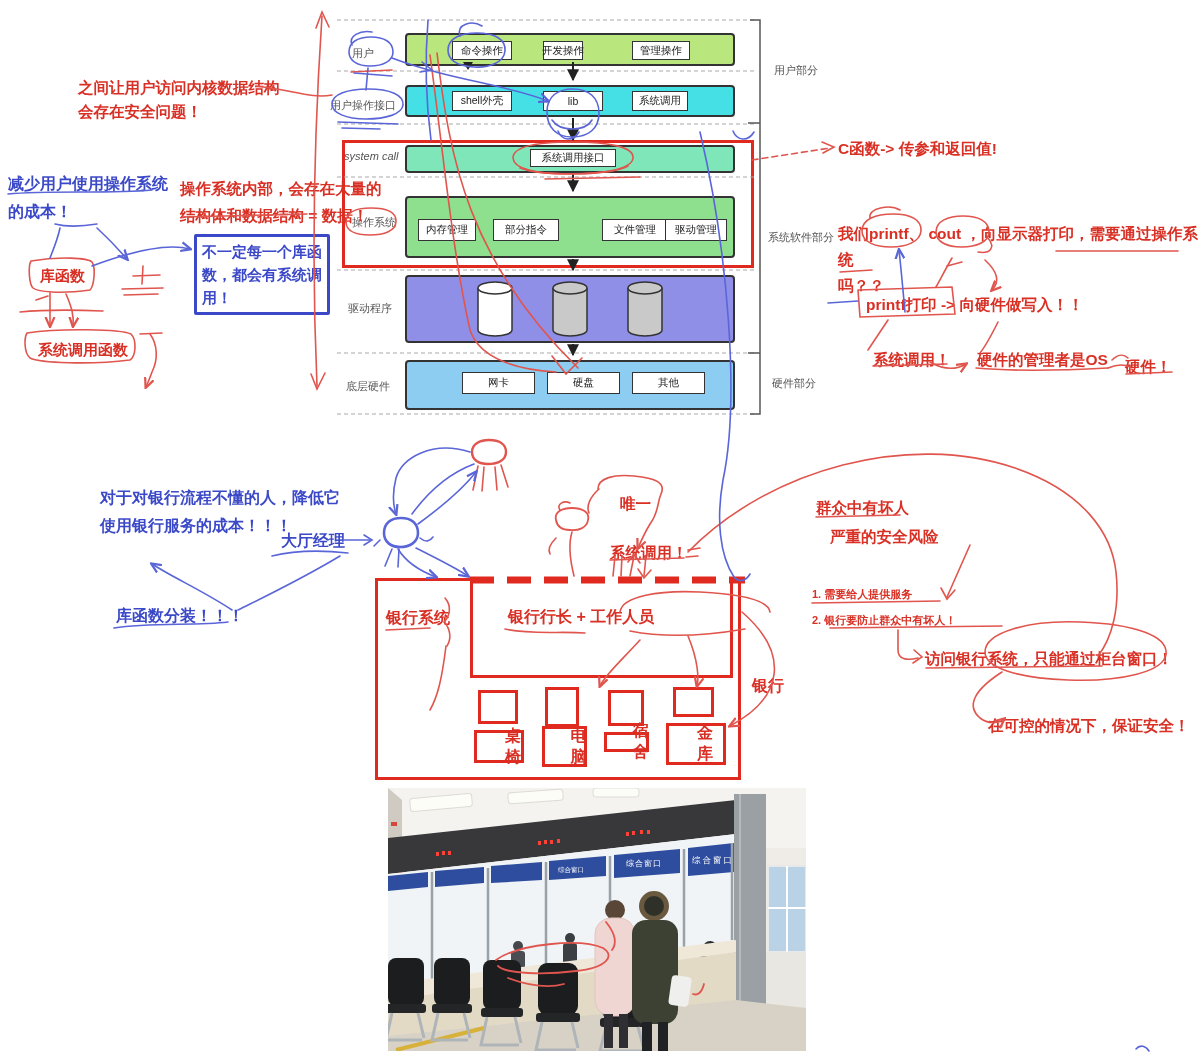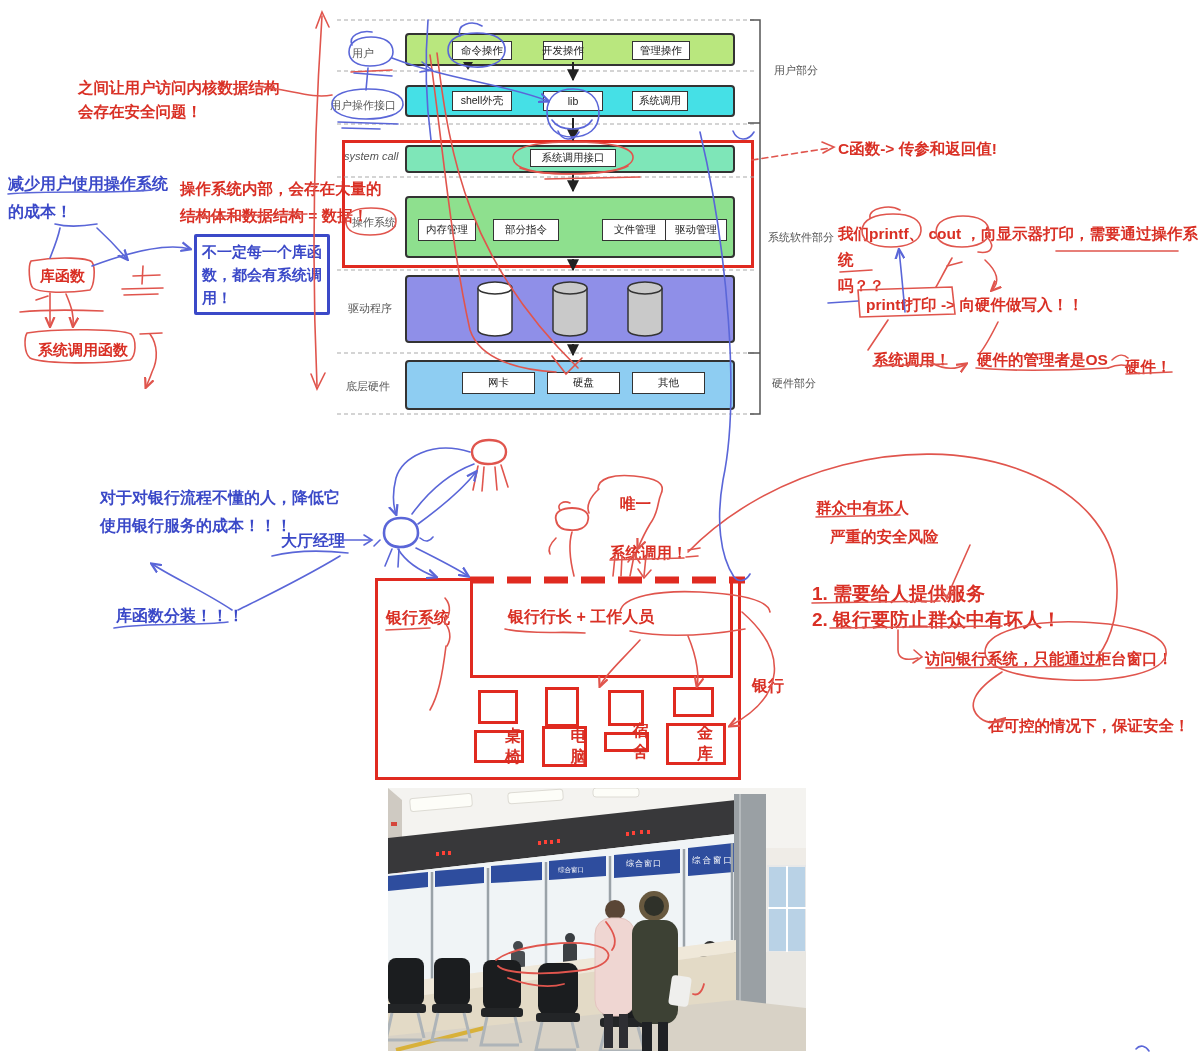--- a/index.html
+++ b/index.html
@@ -98,21 +98,21 @@
 
   <div class="note nb" style="left:100px;top:484px;font-size:16px;line-height:28px;">对于对银行流程不懂的人，降低它
 使用银行服务的成本！！！</div>
   <div class="note nb" style="left:281px;top:529px;font-size:16px;">大厅经理</div>
   <div class="note nb" style="left:116px;top:604px;font-size:16px;">库函数分装！！！</div>
 
   <div class="note nr" style="left:620px;top:492px;font-size:15.5px;">唯一</div>
   <div class="note nr" style="left:610px;top:541px;font-size:15.5px;">系统调用！</div>
   <div class="note nr" style="left:816px;top:496px;font-size:15.5px;">群众中有坏人</div>
   <div class="note nr" style="left:830px;top:525px;font-size:15.5px;">严重的安全风险</div>
-  <div class="note nr" style="left:812px;top:581px;font-size:19px;line-height:26px;">1. 需要给人提供服务
+  <div class="note nr" style="left:812px;top:581px;font-size:11px;line-height:26px;">1. 需要给人提供服务
 2. 银行要防止群众中有坏人！</div>
   <div class="note nr" style="left:925px;top:647px;font-size:15.5px;">访问银行系统，只能通过柜台窗口！</div>
   <div class="note nr" style="left:988px;top:714px;font-size:15.5px;">在可控的情况下，保证安全！</div>
 
   <div class="redrect" style="left:375px;top:578px;width:366px;height:202px;border-top:none;"></div>
   <div class="redrect" style="left:470px;top:578px;width:263px;height:100px;border-top:none;"></div>
 
   <div class="note nr" style="left:386px;top:606px;font-size:16px;">银行系统</div>
   <div class="note nr" style="left:508px;top:605px;font-size:16px;">银行行长 + 工作人员</div>
   <div class="note nr" style="left:752px;top:674px;font-size:16px;">银行</div>

